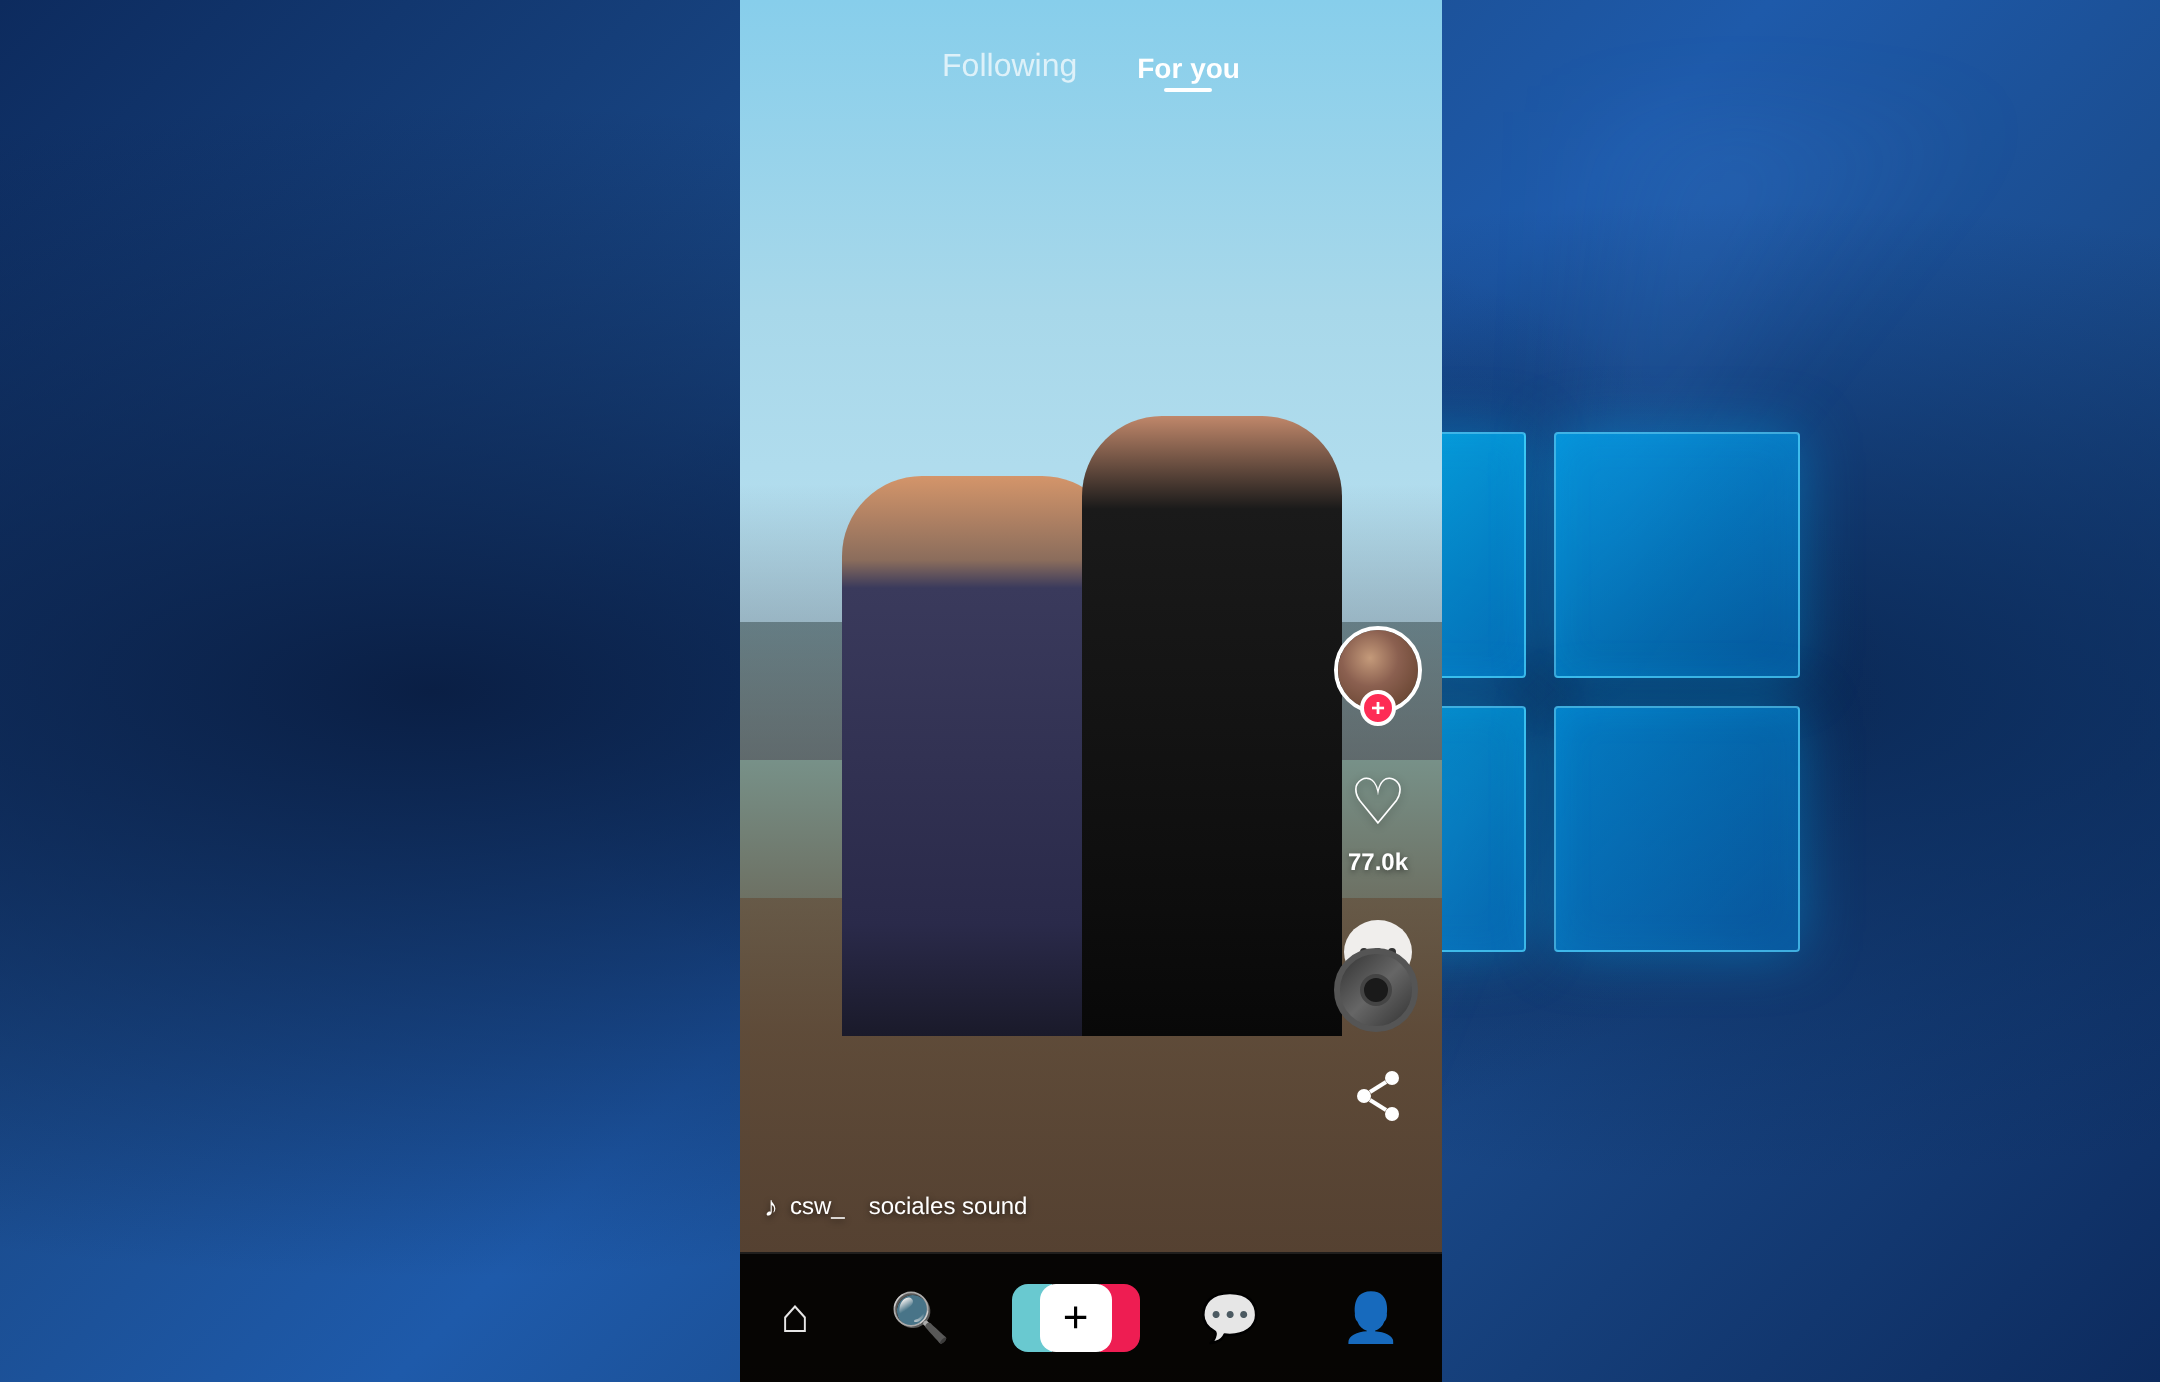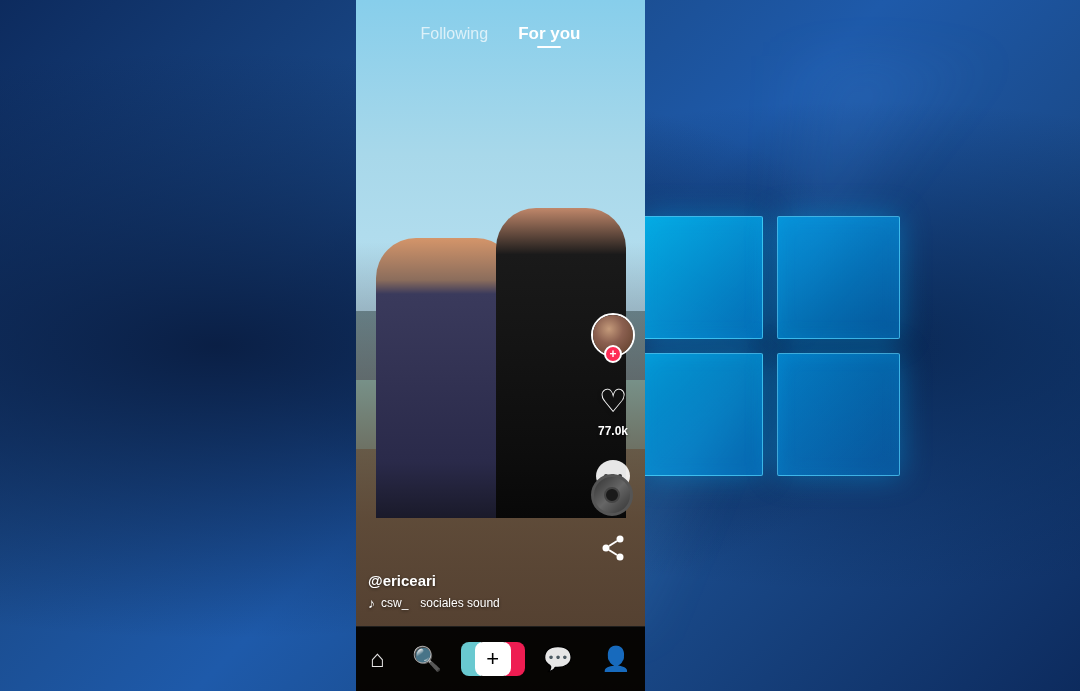--- a/index.html
+++ b/index.html
@@ -92,23 +92,23 @@
     .win-pane.bottom-left {
       background: linear-gradient(135deg, rgba(0,190,255,0.75) 0%, rgba(0,140,230,0.55) 100%);
     }
     .win-pane.bottom-right {
       background: linear-gradient(135deg, rgba(0,170,255,0.65) 0%, rgba(0,120,210,0.45) 100%);
     }
 
     
     .tiktok-phone {
       position: absolute;
-      left: 356px;
+      left: 370px;
       top: 0;
-      width: 289px;
+      width: 351px;
       height: 691px;
       background: #000;
       overflow: hidden;
       display: flex;
       flex-direction: column;
     }
 
     
     .video-bg {
       position: absolute;
@@ -194,21 +194,21 @@
 
     .nav-following {
       color: rgba(255,255,255,0.7);
       font-size: 16px;
       font-weight: 500;
       cursor: pointer;
     }
 
     .nav-foryou {
       color: #fff;
-      font-size: 17px;
+      font-size: 14px;
       font-weight: 700;
       cursor: pointer;
       position: relative;
     }
 
     .nav-foryou::after {
       content: '';
       position: absolute;
       bottom: -4px;
       left: 50%;
@@ -554,21 +554,20 @@
           </svg>
         </span>
       </div>
     </div>
 
   </div>
 
   <div class="music-disc"></div>
 
   <div class="bottom-info">
-    <div class="username">@ericeari</div>
     <div class="music-info">
       <span class="music-note">♪</span>
       <span>csw_</span>
       <span> </span>
       <span>sociales sound</span>
     </div>
   </div>
 
   <div class="bottom-nav">
 

